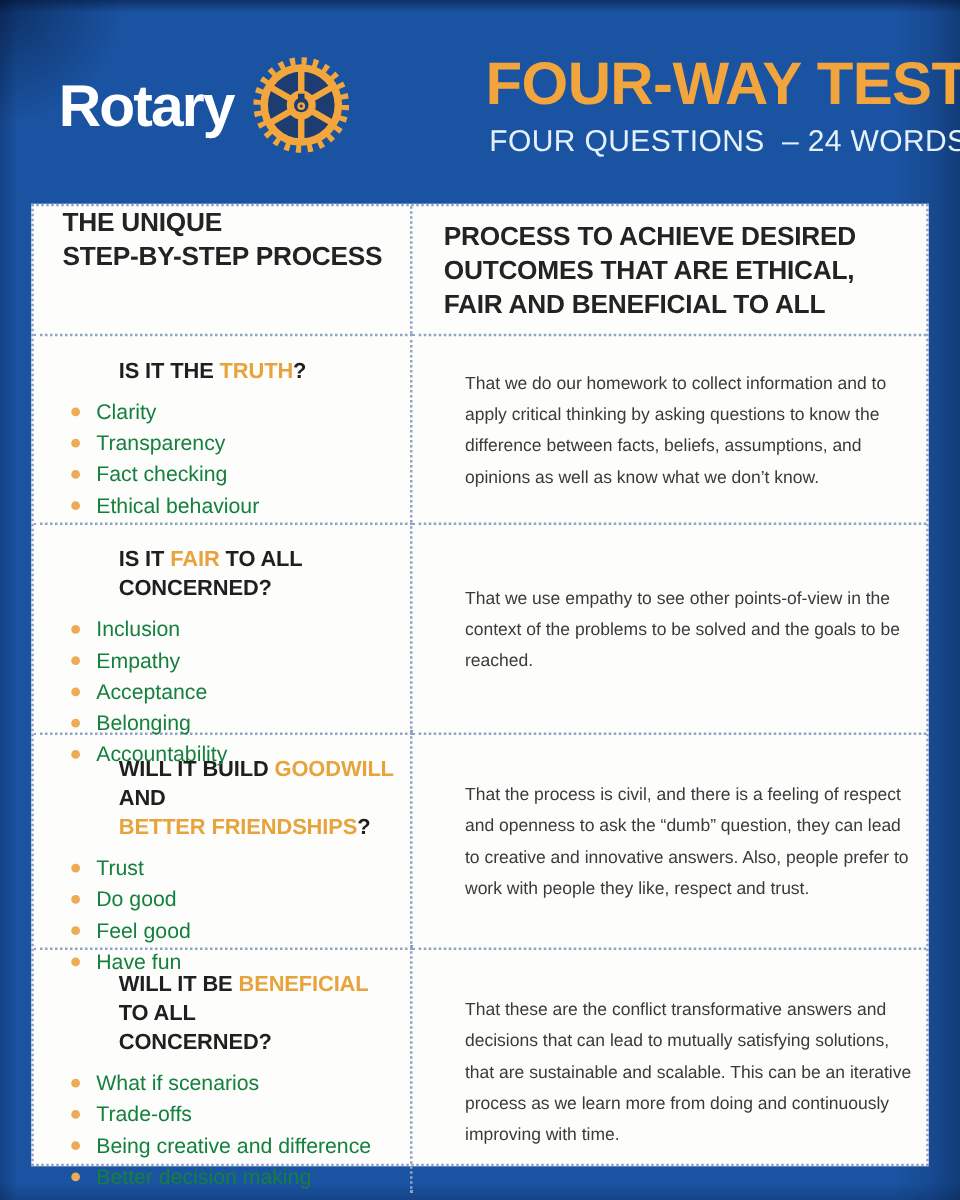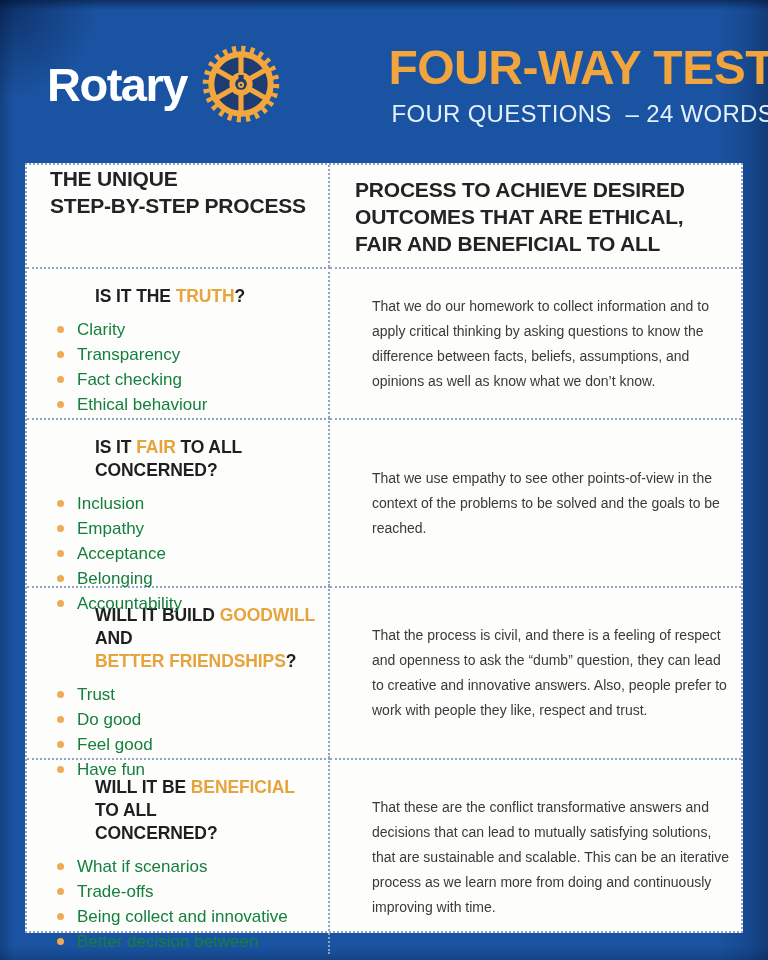--- a/index.html
+++ b/index.html
@@ -119,22 +119,22 @@
     </div>
     <div class="cell rgt bt">
       <p class="answer">That the process is civil, and there is a feeling of respect and openness to ask the “dumb” question, they can lead to creative and innovative answers. Also, people prefer to work with people they like, respect and trust.</p>
     </div>
 
     <div class="cell lft bt">
       <h3 class="q"><span>WILL IT BE </span><span class="gold">BENEFICIAL</span><span> TO ALL</span><br><span>CONCERNED?</span></h3>
       <ul class="bullets">
           <li>What if scenarios</li>
           <li>Trade-offs</li>
-          <li>Being collect and innovative</li>
-          <li>Better decision between</li>
+          <li>Being creative and difference</li>
+          <li>Better decision making</li>
         </ul>
     </div>
     <div class="cell rgt bt">
       <p class="answer">That these are the conflict transformative answers and decisions that can lead to mutually satisfying solutions, that are sustainable and scalable. This can be an iterative process as we learn more from doing and continuously improving with time.</p>
     </div>
 
   </main>
 </div>
 
 </body></html>

